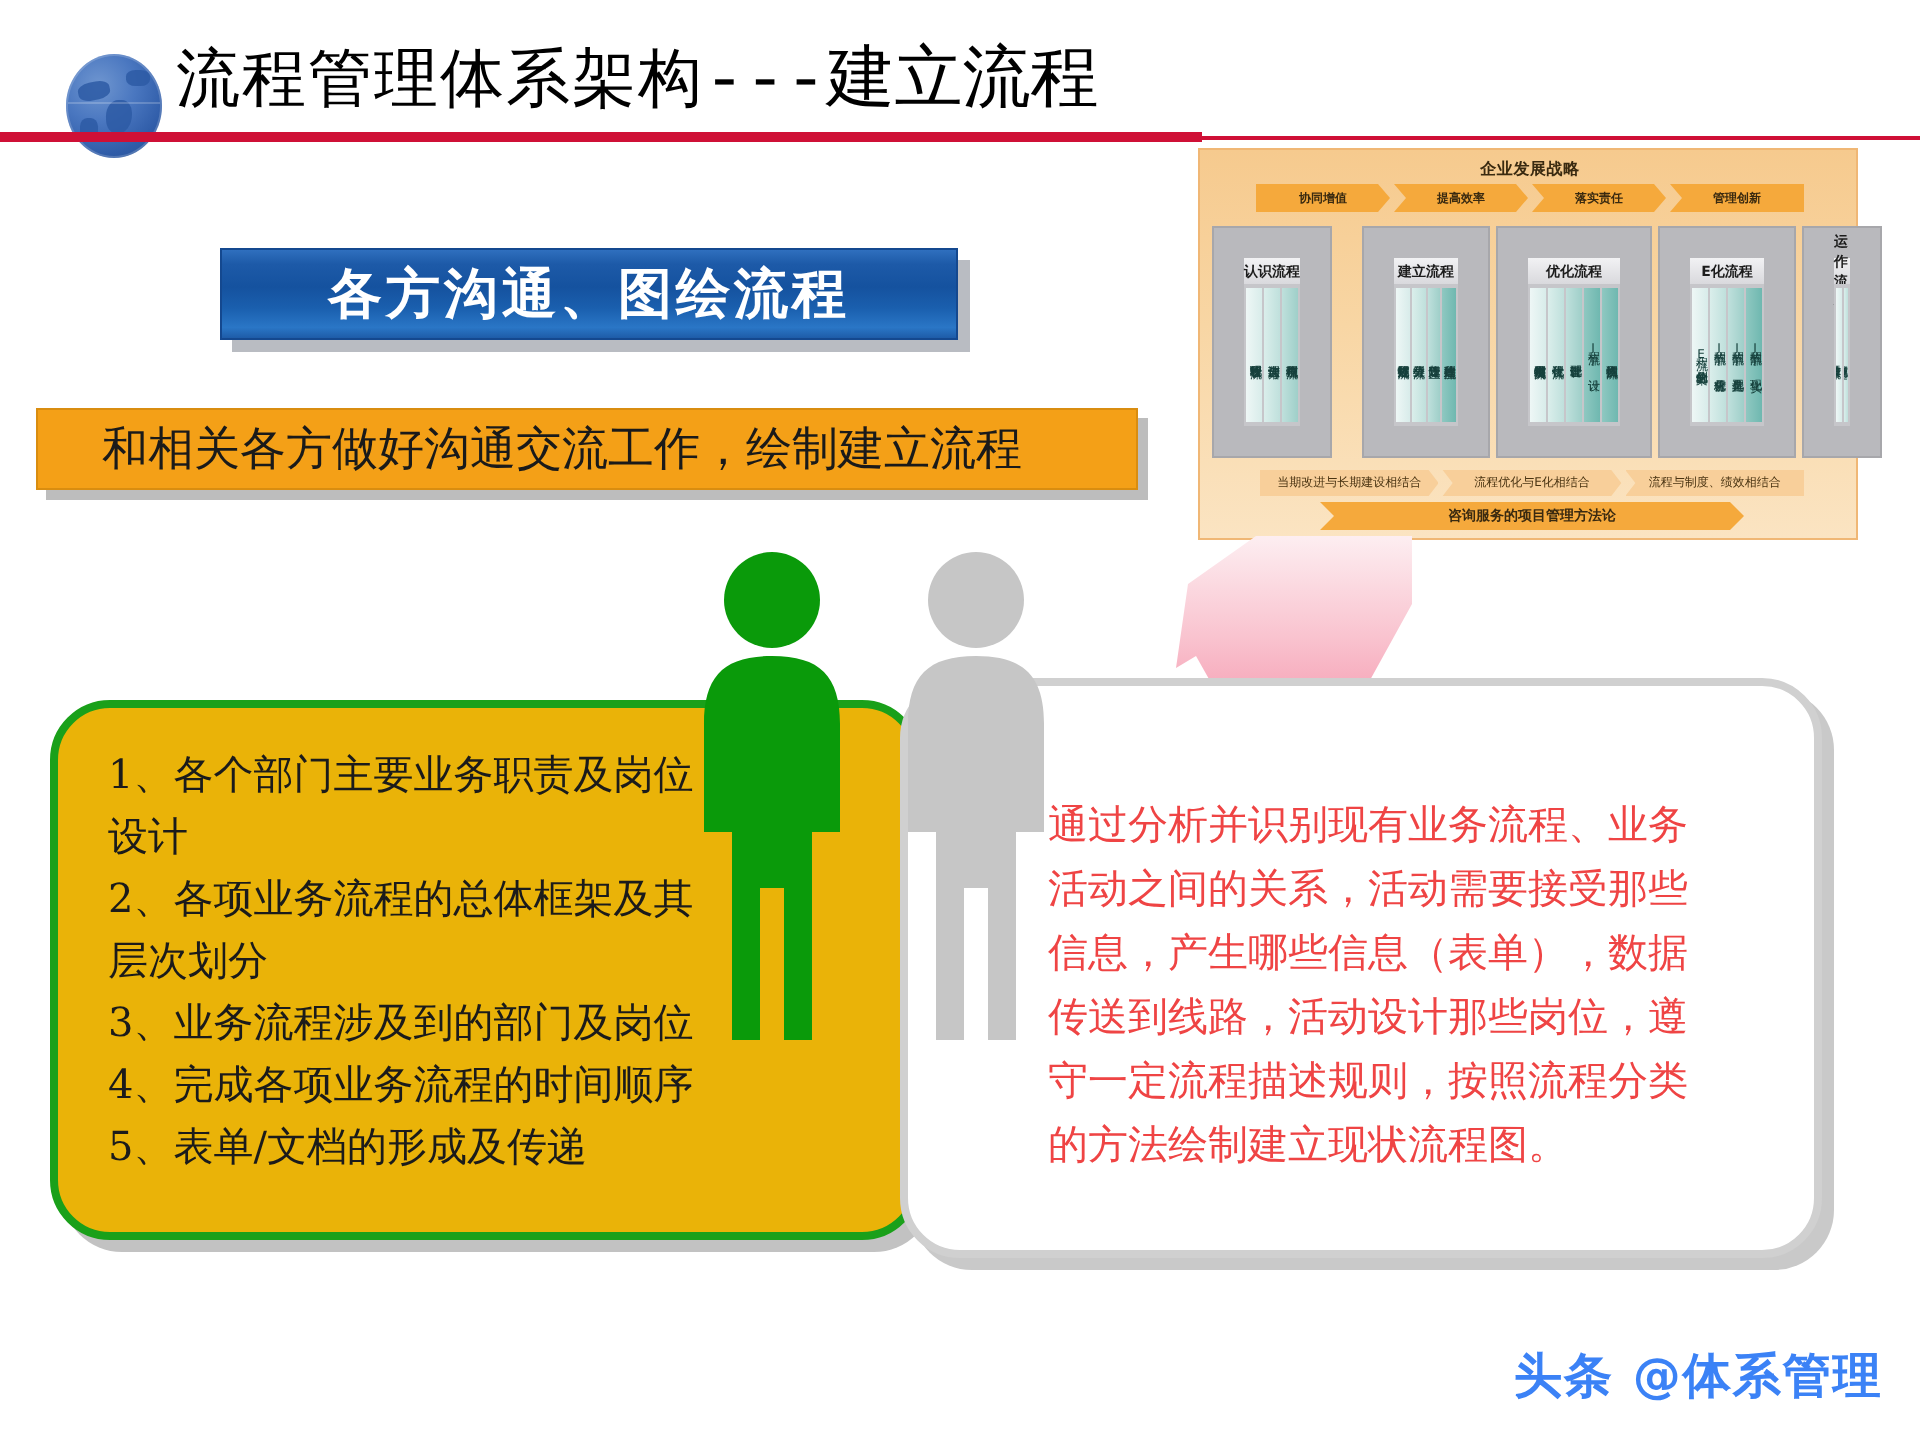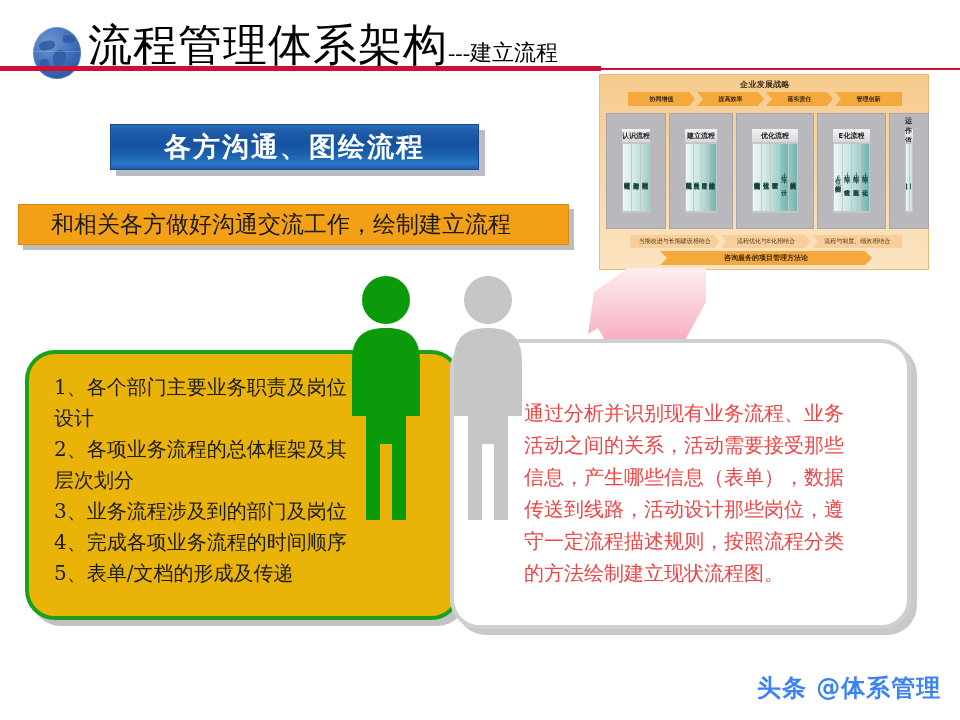--- a/index.html
+++ b/index.html
@@ -17,22 +17,22 @@
   .globe .land{position:absolute;background:#2d5ba4;opacity:.85;border-radius:40%;}
   .globe .l1{left:6px;top:14px;width:16px;height:9px;transform:rotate(-12deg);}
   .globe .l2{left:20px;top:23px;width:13px;height:17px;border-radius:50% 40% 60% 45%;}
   .globe .l3{left:7px;top:32px;width:9px;height:11px;}
   .globe .l4{left:30px;top:8px;width:12px;height:8px;}
   .globe .meridian{position:absolute;left:0;top:0;width:100%;height:100%;
     border-radius:50%;border:1px solid rgba(255,255,255,.18);box-sizing:border-box;}
   .globe .eq{position:absolute;left:1px;top:24px;width:46px;height:1px;background:rgba(255,255,255,.20);}
 
   .title{position:absolute;left:88px;top:16px;white-space:nowrap;color:#000;}
-  .title .main{font-size:44px;font-family:"DejaVu Serif",serif;letter-spacing:1px;margin-top:30px;}
-  .title .sub{font-size:22px;font-family:Liberation Serif, serif;}
+  .title .main{font-size:32px;font-family:"DejaVu Serif",serif;letter-spacing:1px;margin-top:30px;}
+  .title .sub{font-size:34px;font-family:Liberation Mono, monospace;}
 
   .redline-thick{position:absolute;left:0;top:66px;width:601px;height:5px;background:#cf1036;}
   .redline-thin{position:absolute;left:601px;top:68px;width:359px;height:2px;background:#cf1036;}
 
   
   .banner-wrap{position:absolute;left:110px;top:124px;width:349px;height:50px;}
   .banner-shadow{position:absolute;left:6px;top:6px;width:369px;height:46px;background:#b9bcc2;}
   .banner{position:absolute;left:0;top:0;width:369px;height:46px;
     background:linear-gradient(to bottom,#2f6fbe 0%,#1d5aa8 16%,#15529f 42%,#1a5fae 66%,#2a76c6 88%,#1e5ca8 100%);
     border:1px solid #14488f;box-sizing:border-box;
@@ -164,21 +164,21 @@
       </div>
     <div class="cols" id="cols">
         <div class="col" style="width: 62px;">
           <div class="col-h">认识流程</div>
           <div class="col-b">
             <div class="cell c1">流程管理现状诊断</div>
             <div class="cell c2">理念与方法培训</div>
             <div class="cell c3">流程识别与梳理</div>
           </div>
         </div>
-        <div class="col" style="width: 64px;">
+        <div class="col" style="width: 64px; margin-left: 12px;">
           <div class="col-h">建立流程</div>
           <div class="col-b">
             <div class="cell c1">流程描述规范制订</div>
             <div class="cell c2">流程分类分级</div>
             <div class="cell c3">责任矩阵建立</div>
             <div class="cell c4">待建流程的建立</div>
           </div>
         </div>
         <div class="col" style="width: 78px;">
           <div class="col-h">优化流程</div>

